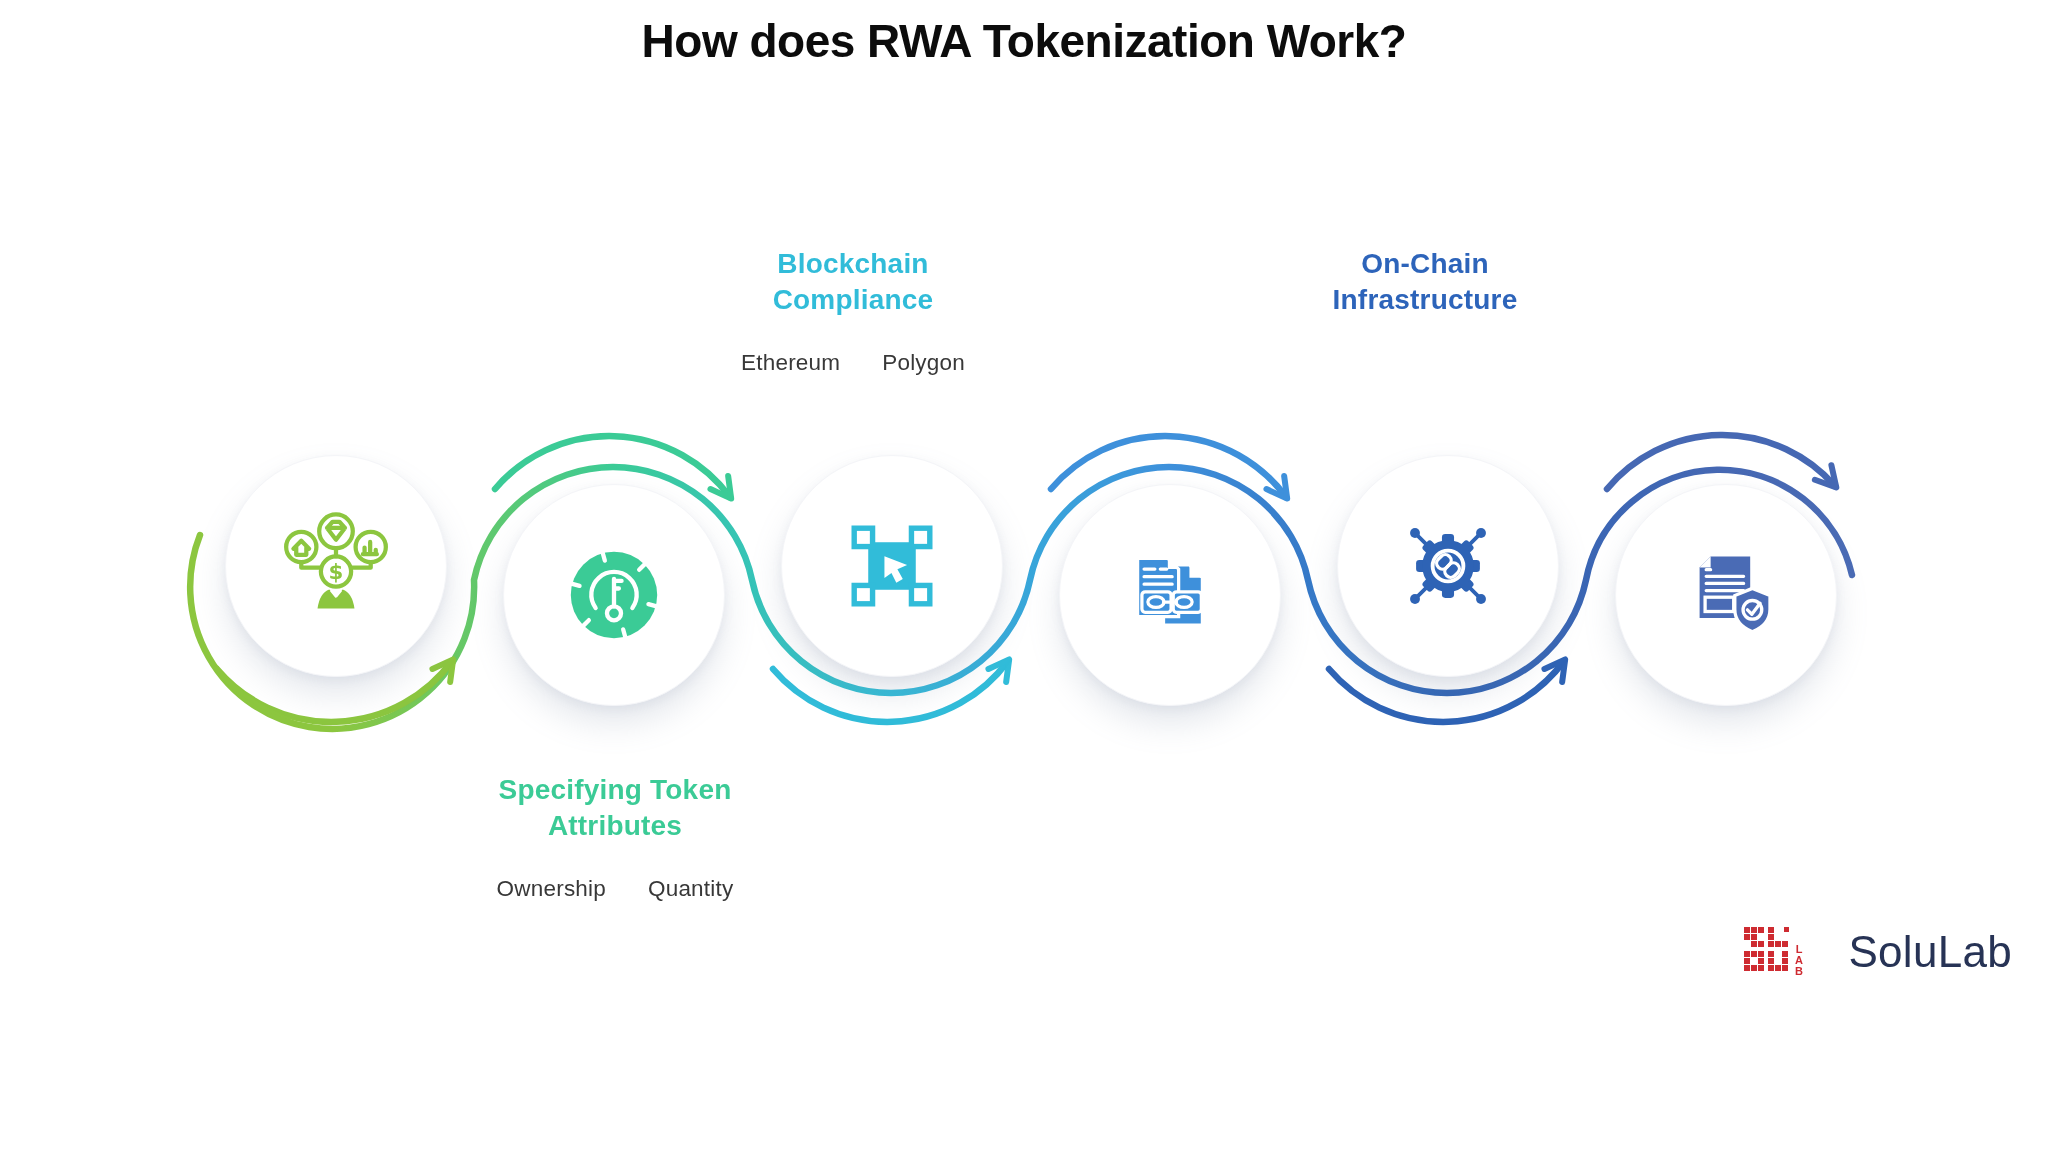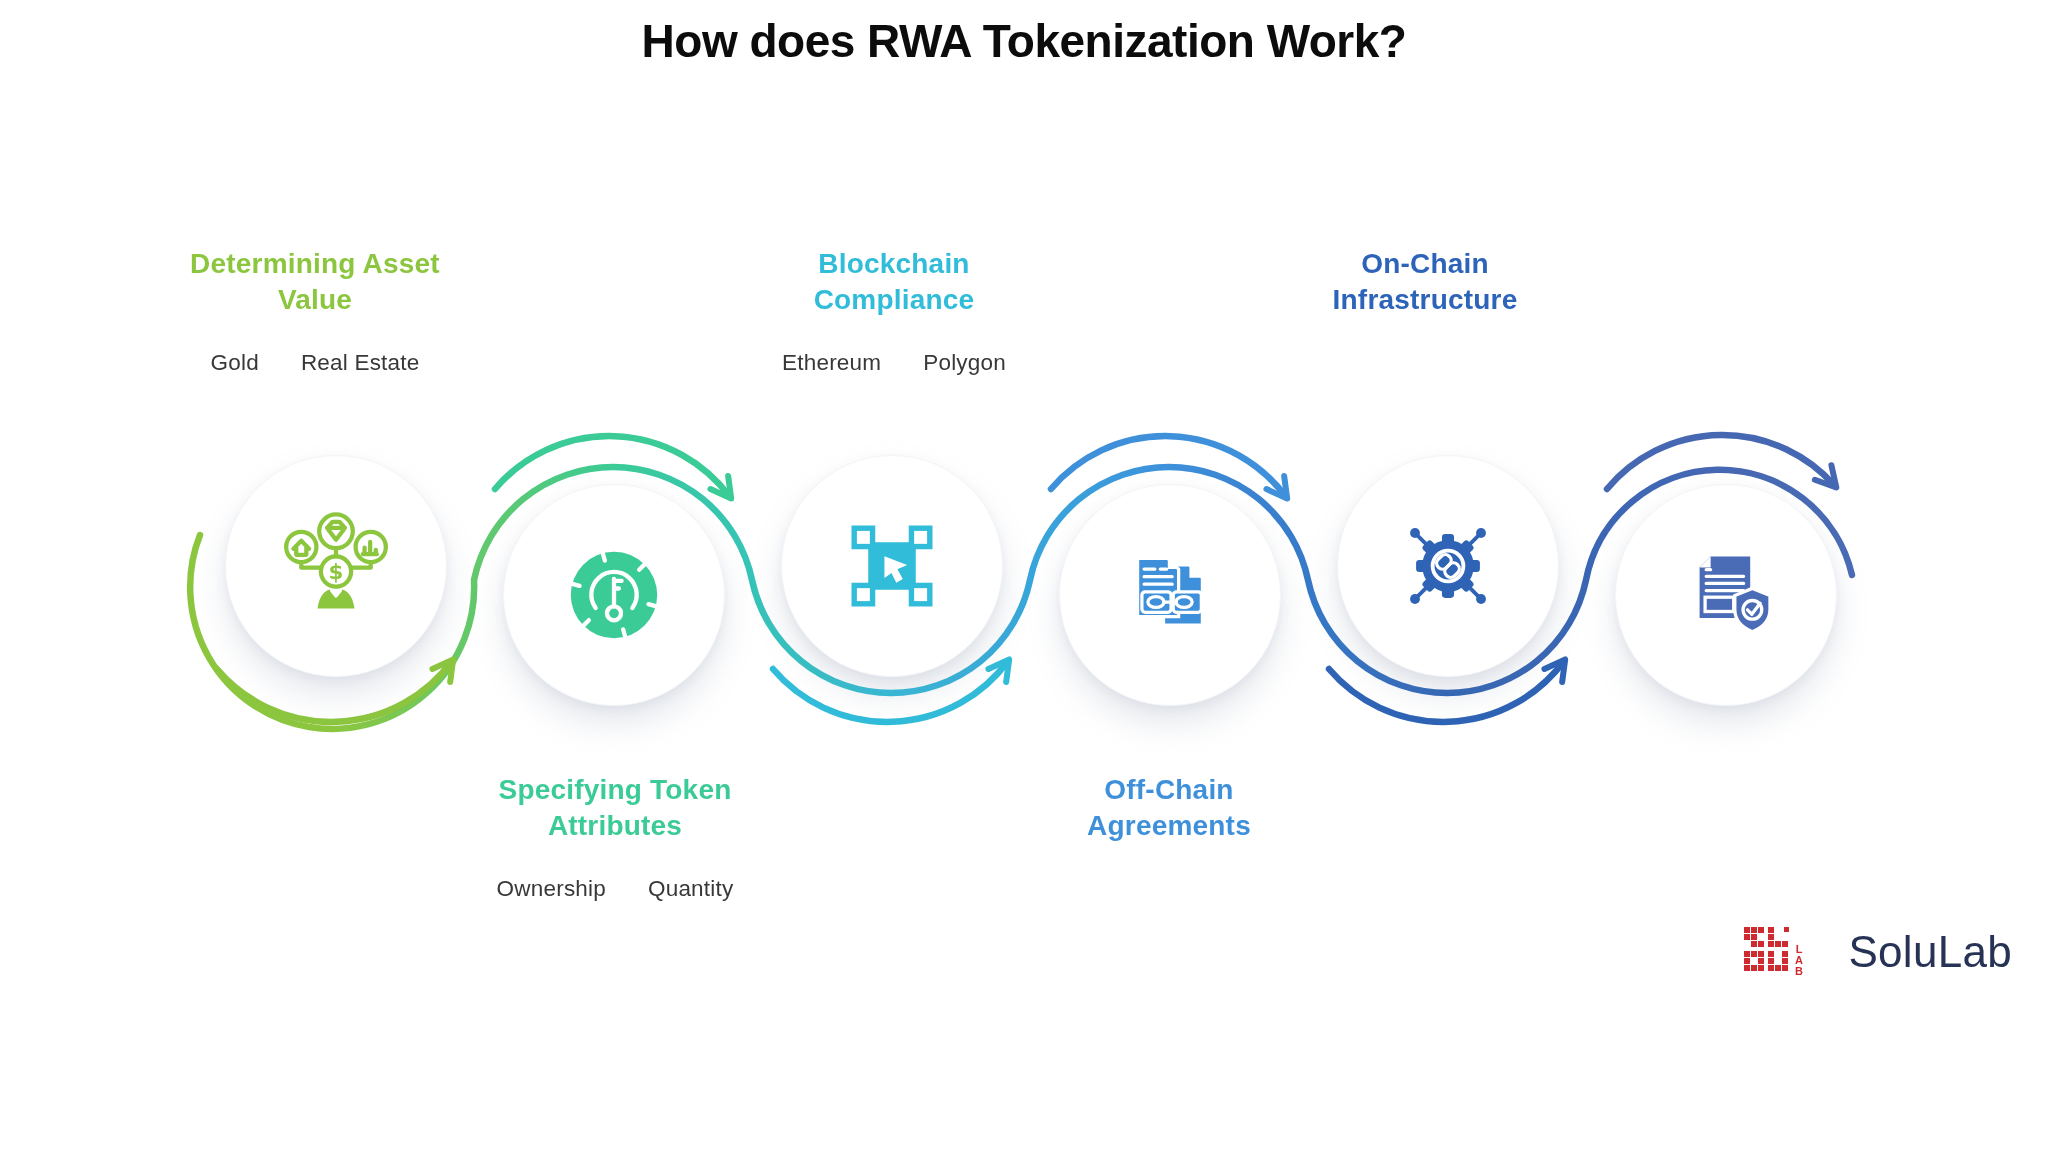--- a/index.html
+++ b/index.html
@@ -8,21 +8,21 @@
   .page-title{position:absolute;top:14px;left:0;width:100%;text-align:center;margin:0;
               font-size:46px;font-weight:700;color:#0c0c0c;letter-spacing:-0.5px;}
   .flow-svg{position:absolute;left:0;top:0;z-index:1;}
   .step-circle{position:absolute;width:220px;height:220px;border-radius:50%;background:#ffffff;
                z-index:2;display:flex;align-items:center;justify-content:center;
                box-shadow:0 18px 32px rgba(125,138,165,0.20), 0 4px 10px rgba(125,138,165,0.10);
                border:1px solid #f4f5f8;}
   .pos-c1{left:225px;top:455px;} .pos-c2{left:503px;top:484px;} .pos-c3{left:781px;top:455px;}
   .pos-c4{left:1059px;top:484px;} .pos-c5{left:1337px;top:455px;} .pos-c6{left:1615px;top:484px;}
   .step-label{position:absolute;width:460px;text-align:center;z-index:3;}
-  .lbl-1{left:85px;top:246px;}  .lbl-3{left:664px;top:246px;}  .lbl-5{left:1195px;top:246px;}
+  .lbl-1{left:85px;top:246px;}  .lbl-3{left:623px;top:246px;}  .lbl-5{left:1195px;top:246px;}
   .lbl-2{left:385px;top:772px;} .lbl-4{left:939px;top:772px;}  .lbl-6{left:1509px;top:772px;}
   .step-title{font-size:28px;line-height:36px;font-weight:700;letter-spacing:0.2px;}
   .step-tags{margin-top:32px;display:flex;justify-content:center;gap:42px;
              font-size:22.5px;color:#383838;letter-spacing:0.2px;}
   .logo-row{position:absolute;right:36px;bottom:28px;display:flex;align-items:center;gap:12px;z-index:3;}
   .logo-text{font-size:44px;font-weight:500;color:#273355;letter-spacing:0.3px;margin-left:28px;}
 </style>
 </head>
 <body>
 
@@ -169,30 +169,20 @@
       <g stroke="#ffffff" stroke-width="3" stroke-linecap="round">
         <path d="M32 27 H36 M32 33 H66 M32 39.5 H66 M32 46 H66"></path>
       </g>
       <rect x="31" y="52" width="26" height="13" fill="none" stroke="#ffffff" stroke-width="3"></rect>
       <path d="M74 44 L90 50.5 V63 Q90 77 74 83.5 Q58 77 58 63 V50.5 Z" fill="#4A6BB5" stroke="#ffffff" stroke-width="3"></path>
       <circle cx="74" cy="63.5" r="8.5" fill="none" stroke="#ffffff" stroke-width="3"></circle>
       <path d="M69.5 63.5 L73.5 67.5 L81 57.5" fill="none" stroke="#ffffff" stroke-width="3" stroke-linecap="round" stroke-linejoin="round"></path>
     </svg>
   </div>
 
-  <div class="step-label lbl-1">
-    <div class="step-title" style="color: rgb(140, 198, 63);">
-      <div>Determining Asset</div>
-        <div>Value</div>
-    </div>
-    <div class="step-tags">
-      <span>Gold</span>
-      <span>Real Estate</span>
-    </div>
-  </div>
 
   <div class="step-label lbl-2">
     <div class="step-title" style="color: rgb(59, 203, 150);">
       <div>Specifying Token</div>
         <div>Attributes</div>
     </div>
     <div class="step-tags">
       <span>Ownership</span>
       <span>Quantity</span>
     </div>
@@ -202,26 +192,20 @@
     <div class="step-title" style="color: rgb(49, 188, 217);">
       <div>Blockchain</div>
         <div>Compliance</div>
     </div>
     <div class="step-tags">
       <span>Ethereum</span>
       <span>Polygon</span>
     </div>
   </div>
 
-  <div class="step-label lbl-4">
-    <div class="step-title" style="color: rgb(62, 144, 219);">
-      <div>Off-Chain</div>
-        <div>Agreements</div>
-    </div>
-  </div>
 
   <div class="step-label lbl-5">
     <div class="step-title" style="color: rgb(45, 100, 186);">
       <div>On-Chain</div>
         <div>Infrastructure</div>
     </div>
   </div>
 
   <div class="step-label lbl-6">
   </div>

